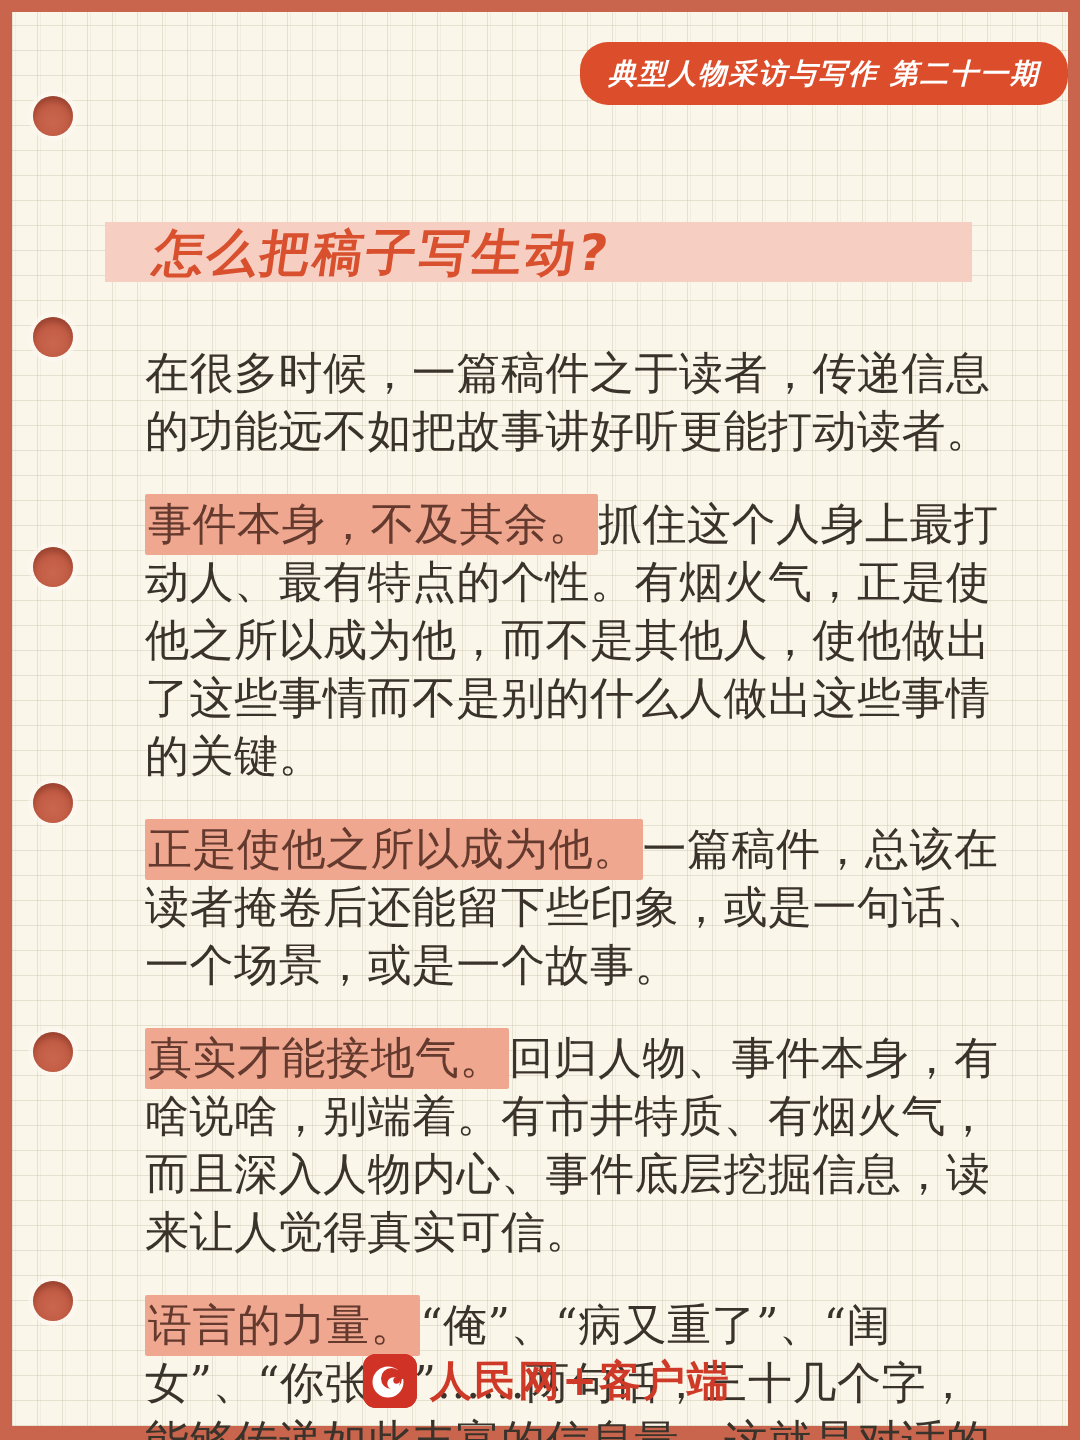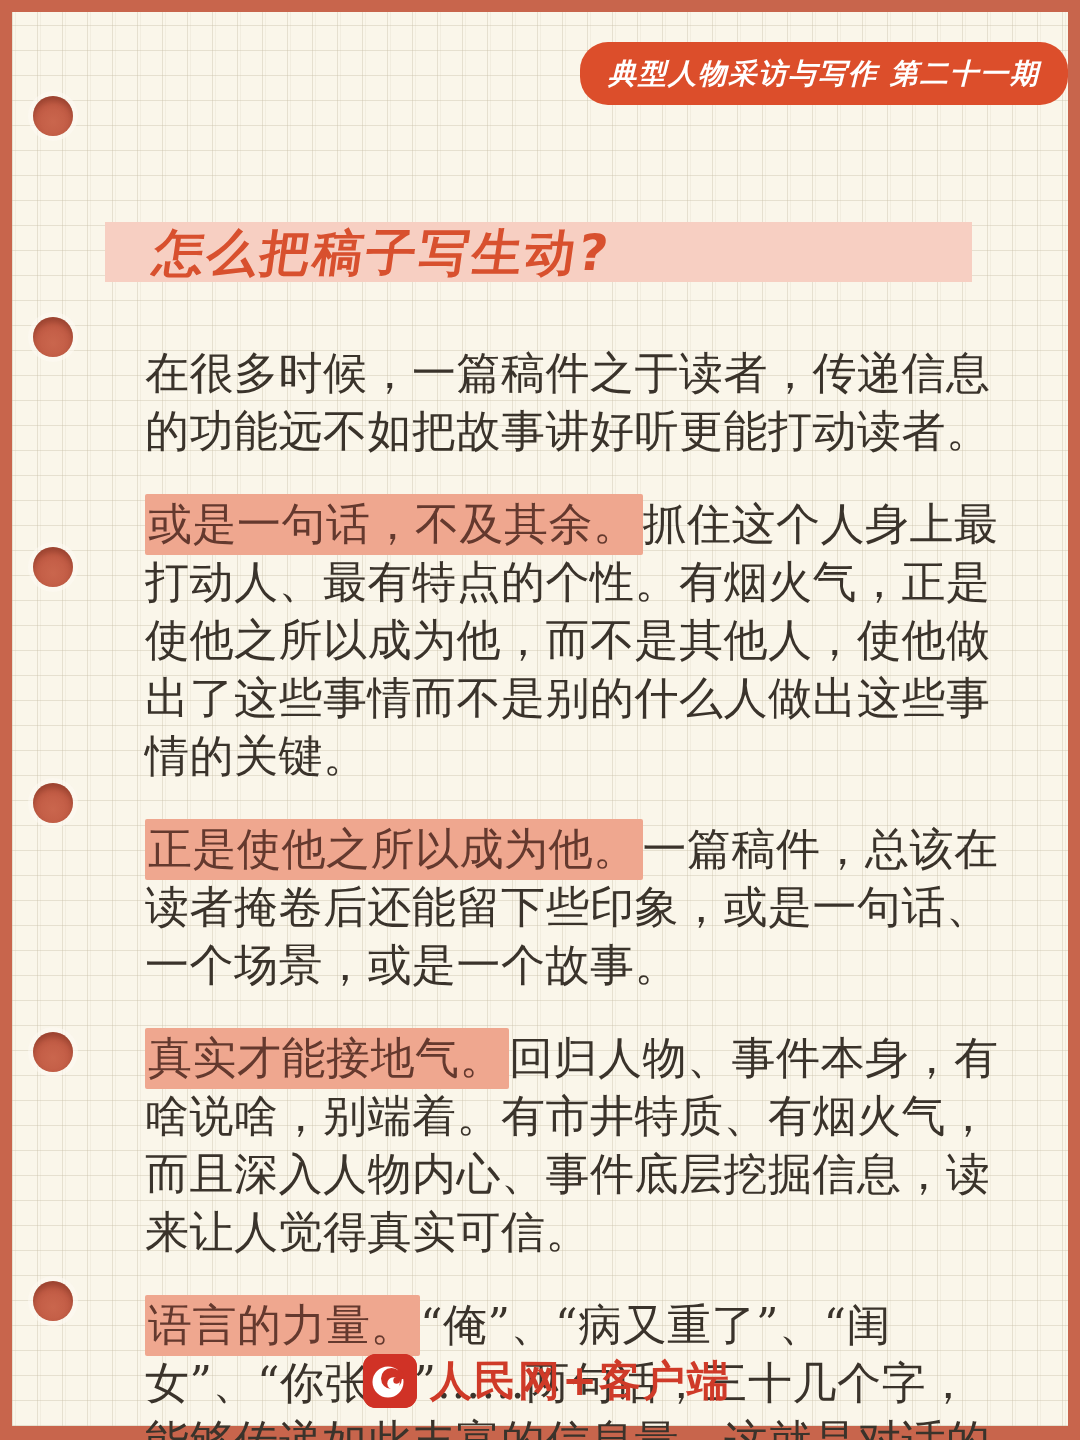--- a/index.html
+++ b/index.html
@@ -130,21 +130,21 @@
 
   <div class="badge">典型人物采访与写作 第二十一期</div>
 
   <div class="title-bar">
     <h1>怎么把稿子写生动?</h1>
   </div>
 
   <div class="content">
     <p><span>在很多时候，一篇稿件之于读者，传递信息的功能远不如把故事讲好听更能打动读者。</span></p>
 
-    <p><mark class="hl">或是一句话，不及其余。</mark><span>抓住这个人身上最打动人、最有特点的个性。有烟火气，正是使他之所以成为他，而不是其他人，使他做出了这些事情而不是别的什么人做出这些事情的关键。</span></p>
+    <p><mark class="hl">事件本身，不及其余。</mark><span>抓住这个人身上最打动人、最有特点的个性。有烟火气，正是使他之所以成为他，而不是其他人，使他做出了这些事情而不是别的什么人做出这些事情的关键。</span></p>
 
     <p><mark class="hl">正是使他之所以成为他。</mark><span>一篇稿件，总该在读者掩卷后还能留下些印象，或是一句话、一个场景，或是一个故事。</span></p>
 
     <p><mark class="hl">真实才能接地气。</mark><span>回归人物、事件本身，有啥说啥，别端着。有市井特质、有烟火气，而且深入人物内心、事件底层挖掘信息，读来让人觉得真实可信。</span></p>
 
     <p><mark class="hl">语言的力量。</mark><span>“俺”、“病又重了”、“闺女”、“你张叔”……两句话，三十几个字，能够传递如此丰富的信息量，这就是对话的力量。</span></p>
   </div>
 
   <div class="footer">
     <span class="logo-icon">

